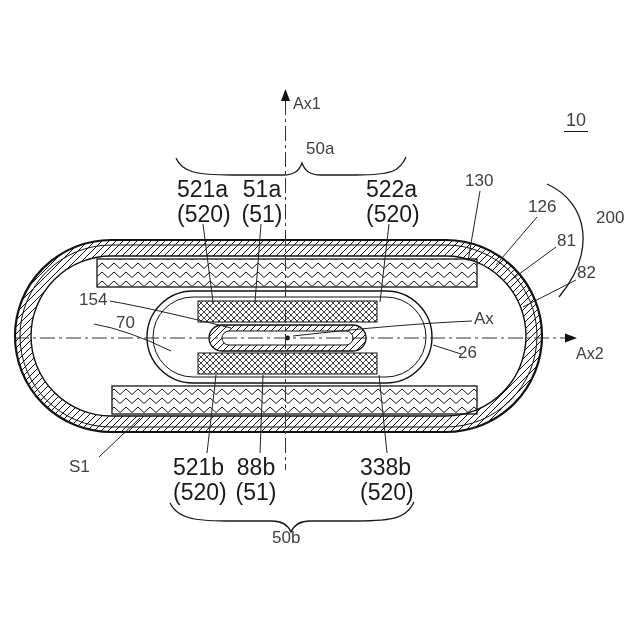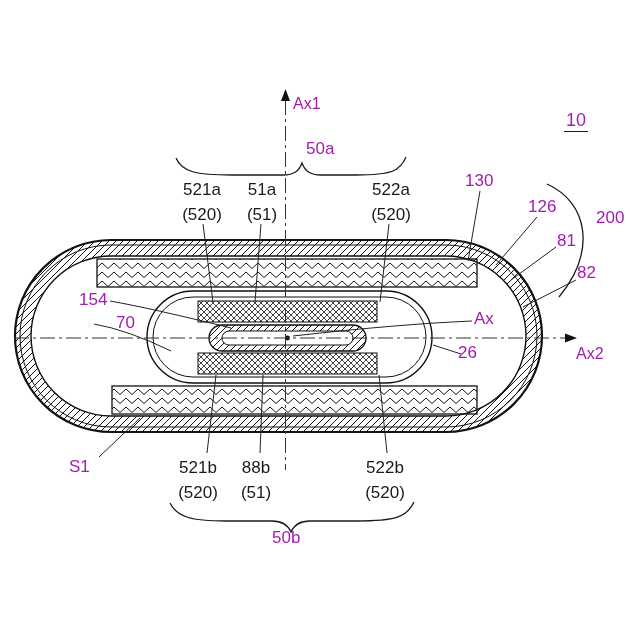--- a/index.html
+++ b/index.html
@@ -1,21 +1,21 @@
 <!DOCTYPE html>
 <html><head>
 <meta charset="utf-8">
 <style>
   * { box-sizing: border-box; margin: 0; padding: 0; }
   html, body { width: 640px; height: 640px; background: #ffffff; }
   body { font-family: "Liberation Sans", sans-serif; color: #1a1a1a; }
   .stage { position: relative; width: 640px; height: 640px; background: #fff; overflow: hidden; }
   .stage svg { position: absolute; left: 0; top: 0; }
-  .lbl { position: absolute; font-size: 17px; white-space: nowrap; color: #a21caf; }
-  .lbl2 { position: absolute; font-size: 17px; text-align: center; line-height: 25px; color: #1a1a1a; }
+  .lbl { position: absolute; font-size: 17px; white-space: nowrap; color: #404040; }
+  .lbl2 { position: absolute; font-size: 23px; text-align: center; line-height: 25px; color: #1a1a1a; }
   .ref10 { font-size: 18px; border-bottom: 1.6px solid #1a1a1a; padding: 0 2px 1px 2px; }
   .axis-lbl { font-size: 16px; }
 </style>
 </head>
 <body>
 
 <div class="stage">
 
   <svg width="640" height="640" viewBox="0 0 640 640">
     <defs>
@@ -120,17 +120,17 @@
 
   <div class="lbl2" style="left:173px; top:455px; width:50px;">
     <div>521b</div>
     <div>(520)</div>
   </div>
   <div class="lbl2" style="left:232px; top:455px; width:48px;">
     <div>88b</div>
     <div>(51)</div>
   </div>
   <div class="lbl2" style="left:360px; top:455px; width:50px;">
-    <div>522b</div>
+    <div>338b</div>
     <div>(520)</div>
   </div>
 
 </div>
 
 </body></html>

